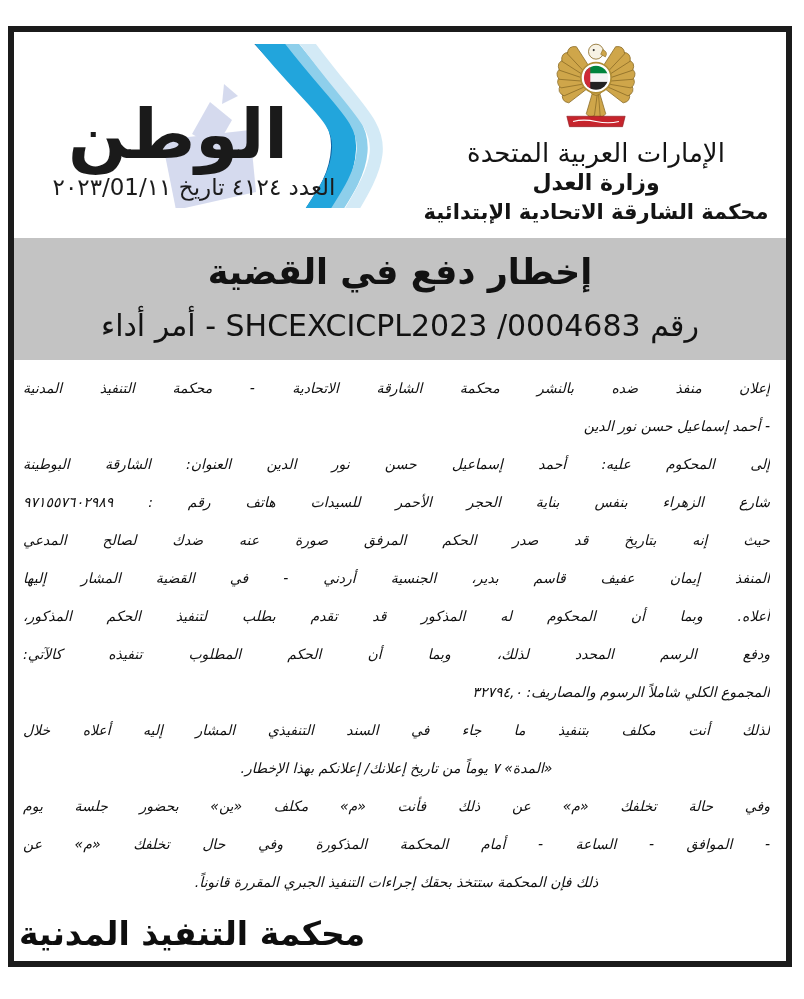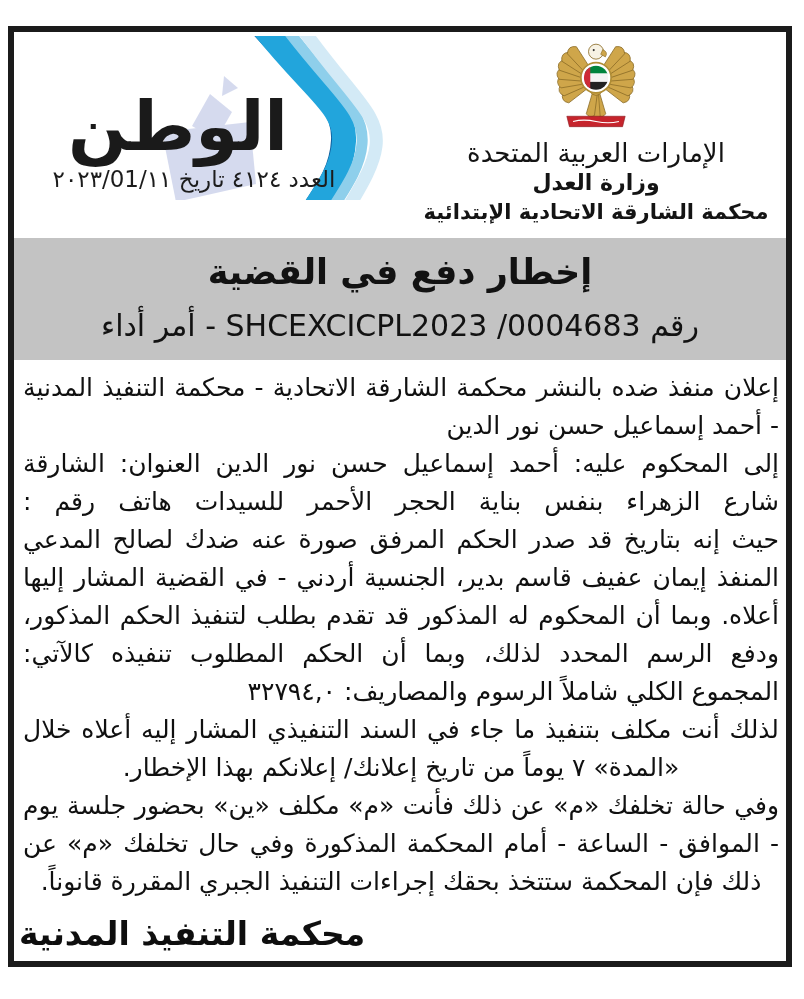--- a/index.html
+++ b/index.html
@@ -2,37 +2,37 @@
 <html lang="ar"><head>
 <meta charset="utf-8">
 <style>
   html,body{margin:0;padding:0;background:#ffffff;}
   .page{position:relative;width:804px;height:999px;background:#fff;overflow:hidden;
         font-family:"DejaVu Sans",sans-serif;color:#141414;}
   .frame{position:absolute;left:8px;top:26px;width:784px;height:941px;
          border:6px solid #1b1b1b;background:#fff;box-sizing:border-box;}
   
   .header{position:relative;height:206px;width:100%;}
-  .masthead{position:absolute;left:0;top:4px;width:396px;height:164px;overflow:hidden;}
+  .masthead{position:absolute;left:0;top:12px;width:396px;height:164px;overflow:hidden;}
   .masthead svg{position:absolute;left:0;top:0;}
   .logo{position:absolute;top:50px;left:8px;width:312px;text-align:center;
         font-size:69px;font-weight:bold;color:#1a1a1a;direction:rtl;letter-spacing:-2px;z-index:2;}
   .issue{position:absolute;bottom:8px;left:4px;width:352px;text-align:center;
          font-size:23px;color:#1c1c1c;direction:rtl;z-index:2;}
   .authority{position:absolute;right:0;top:2px;width:380px;text-align:center;direction:rtl;}
   .emblem-wrap{width:100px;margin:2px auto 2px;}
   .country{font-size:26px;font-weight:normal;line-height:27px;}
   .ministry{font-size:22px;font-weight:bold;line-height:27px;margin-top:2px;letter-spacing:1px;}
   .court{font-size:21px;font-weight:bold;line-height:26px;margin-top:3px;}
   
   .banner{background:#c3c3c3;text-align:center;padding:13px 12px 16px;direction:rtl;color:#121212;}
   .banner-title{font-size:35px;font-weight:bold;line-height:42px;}
   .banner-case{font-size:30px;font-weight:normal;line-height:36px;margin-top:15px;}
   
-  .notice-body{direction:rtl;padding:9px 7px 0 9px;font-size:25px;color:#101010;}
+  .notice-body{direction:rtl;padding:9px 16px 0 9px;font-size:14px;color:#101010;font-style:italic;}
   .bline{line-height:38px;height:38px;overflow:hidden;white-space:normal;
          text-align:justify;text-align-last:justify;}
   .bline.start{text-align:right;text-align-last:right;}
   .bline.center{text-align:center;text-align-last:center;}
   
   .signature{direction:rtl;text-align:left;font-size:33px;font-weight:bold;
              padding:13px 4px 0 5px;color:#0e0e0e;letter-spacing:-1px;}
 </style>
 </head>
 <body>

